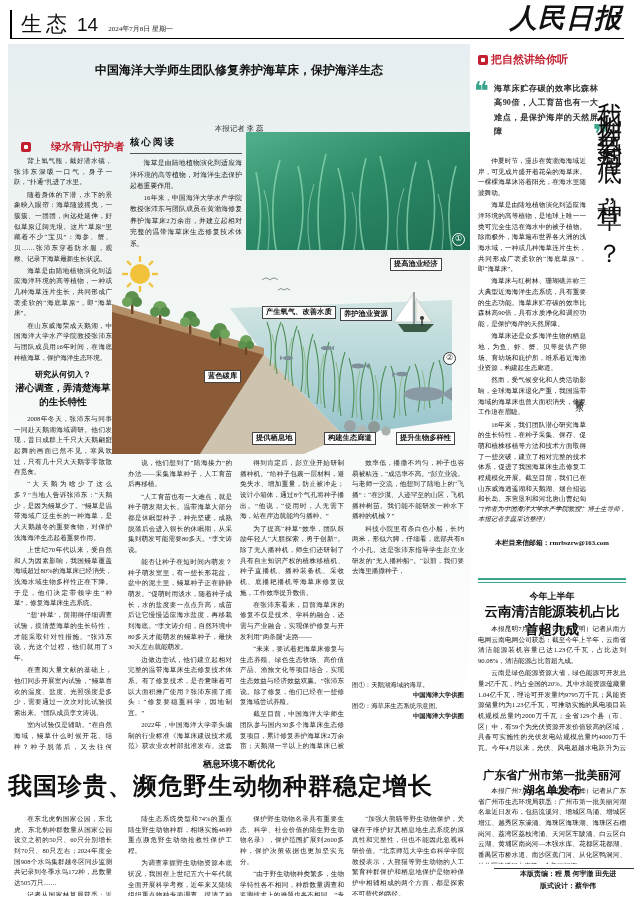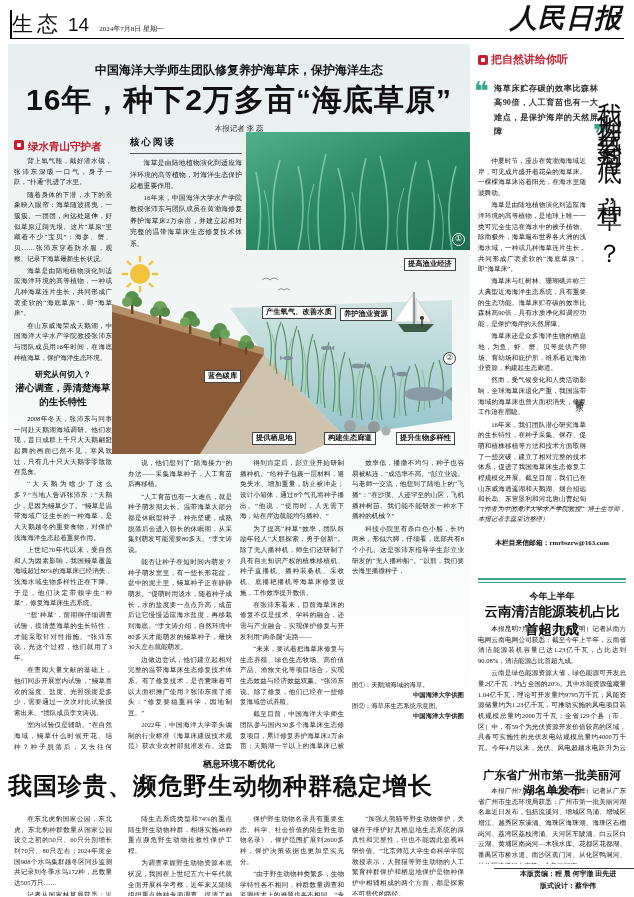--- a/index.html
+++ b/index.html
@@ -1,34 +1,34 @@
 <!DOCTYPE html>
 <html><head>
 <meta charset="utf-8">
 <style>
   html,body{margin:0;padding:0;background:#fff;}
   .page{position:relative;width:634px;height:897px;background:#fff;overflow:hidden;
         font-family:"Liberation Serif","DejaVu Serif",serif;color:#111;}
   
   .hdr{position:absolute;left:10px;top:6px;width:614px;height:32px;border-bottom:1.5px solid #000;}
   .hdr-left{position:absolute;left:0;bottom:0;display:flex;align-items:baseline;
-            border-left:2.5px solid #000;}
+            border-left:2.5px solid #000;padding-left:9px;}
   .sec{font-size:21px;letter-spacing:4px;font-weight:500;}
   .pno{font-size:19px;margin-left:6px;font-family:"Liberation Sans",sans-serif;}
   .hdate{font-size:7px;margin-left:10px;color:#222;}
   .masthead{position:absolute;right:2px;bottom:2px;font-size:27px;font-weight:bold;
             font-style:italic;letter-spacing:1px;font-family:"DejaVu Serif",serif;margin-left:20px;}
   
   .main-art{position:absolute;left:8px;top:44px;width:462px;height:712px;
     background:linear-gradient(180deg,#e7eef1 0%,#eef3f2 22%,#f7faf8 55%,#ffffff 100%);}
   .kicker{position:absolute;left:0;top:18px;width:100%;text-align:center;font-size:12px;font-weight:bold;}
   .mainhead{position:absolute;left:0;top:36px;width:100%;text-align:center;font-size:30px;font-weight:bold;
             letter-spacing:1px;font-family:"Liberation Sans","DejaVu Sans",sans-serif;}
   .byline{position:absolute;left:0;top:80px;width:100%;text-align:center;font-size:7.5px;color:#333;}
-  .col-label{position:absolute;left:6px;top:96px;display:flex;gap:4px;
+  .col-label{position:absolute;left:13px;top:96px;display:flex;align-items:center;gap:20px;
              color:#c21f30;font-weight:bold;font-size:10.5px;}
   .redbox{display:inline-block;width:10px;height:10px;background:#c21f30;border-radius:2px;position:relative;}
   .redbox::after{content:"";position:absolute;left:3px;top:3px;width:4px;height:4px;background:#fff;border-radius:1px;}
   .tcol{position:absolute;overflow:hidden;}
   .tcol p{font-size:6.6px;line-height:1.62;text-align:justify;text-indent:2em;margin:0 0 1.5px;color:#1a1a1a;}
   .subq{font-size:8px;font-weight:bold;text-align:center;margin:6px 0 2px;}
   .suba{font-size:9.5px;font-weight:bold;text-align:center;margin:0 0 5px;line-height:1.4;}
   .corebox{position:absolute;left:122px;top:92px;width:112px;height:132px;overflow:hidden;}
   .corebox h3{font-size:9.5px;font-weight:bold;margin:0 0 3px;letter-spacing:2px;
               border-bottom:0.8px solid #555;padding-bottom:4px;}
@@ -88,21 +88,20 @@
     <div class="hdr-left">
       <span class="sec">生态</span>
       <span class="pno">14</span>
       <span class="hdate">2024年7月8日  星期一</span>
     </div>
     <div class="masthead">人民日报</div>
   </div>
 
   <div class="main-art">
     <div class="kicker">中国海洋大学师生团队修复养护海草床，保护海洋生态</div>
-    <div class="mainhead">16年，种下2万多亩“海底草原”</div>
     <div class="byline">本报记者  李  蕊</div>
 
     <div class="col-label">
       <span class="redbox"></span>
       <span>绿水青山守护者</span>
     </div>
 
     <div class="tcol" style="left:6px;top:112px;width:98px;height:596px;">
       <p>背上氧气瓶，戴好潜水镜，张沛东深吸一口气，身子一跃，“扑通”扎进了水里。</p>
       <p>随着身体的下潜，水下的景象映入眼帘：海草随波摇曳，一簇簇、一团团，向远处延伸，好似草原辽阔无垠。这片“草原”里藏着不少“宝贝”：海参、蟹、贝……张沛东穿着防水服，观察、记录下海草最新生长状况。</p>
@@ -286,21 +285,21 @@
           <line x1="302" y1="44" x2="302" y2="76" stroke="#444" stroke-width="1"></line>
           <polygon points="301,46 301,74 282,74" fill="#ffffff" stroke="#bbb" stroke-width="0.6"></polygon>
           <polygon points="304,50 304,74 320,74" fill="#f2f2ee" stroke="#bbb" stroke-width="0.6"></polygon>
           <polygon points="286,76 322,76 314,84 292,84" fill="#3c5b46"></polygon>
           <circle cx="310" cy="70" r="2" fill="#333"></circle>
             <line x1="310" y1="72" x2="310" y2="78" stroke="#333" stroke-width="1.4"></line>
         </g>
       </svg>
       <div class="ilabel" style="left:150px;top:58px;">产生氧气、改善水质</div>
       <div class="ilabel" style="left:228px;top:60px;">养护渔业资源</div>
-      <div class="ilabel" style="left:278px;top:10px;margin-left:14px;">提高渔业经济</div>
+      <div class="ilabel" style="left:278px;top:10px;">提高渔业经济</div>
       <div class="ilabel" style="left:92px;top:122px;">蓝色碳库</div>
       <div class="ilabel" style="left:140px;top:184px;">提供栖息地</div>
       <div class="ilabel" style="left:212px;top:184px;">构建生态廊道</div>
       <div class="ilabel" style="left:284px;top:184px;">提升生物多样性</div>
       <span class="badge badge2">②</span>
     </div>
 
     <div class="tcol" style="left:120px;top:414px;width:104px;height:294px;">
       <p>说，他们想到了“陆海接力”的办法——采集海草种子，人工育苗后再移植。</p>
       <p>“人工育苗也有一大难点，就是种子萌发期太长。温带海草大部分都是休眠型种子，种壳坚硬，成熟脱落后会进入很长的休眠期，从采集到萌发可能需要80多天。”李文涛说。</p>

